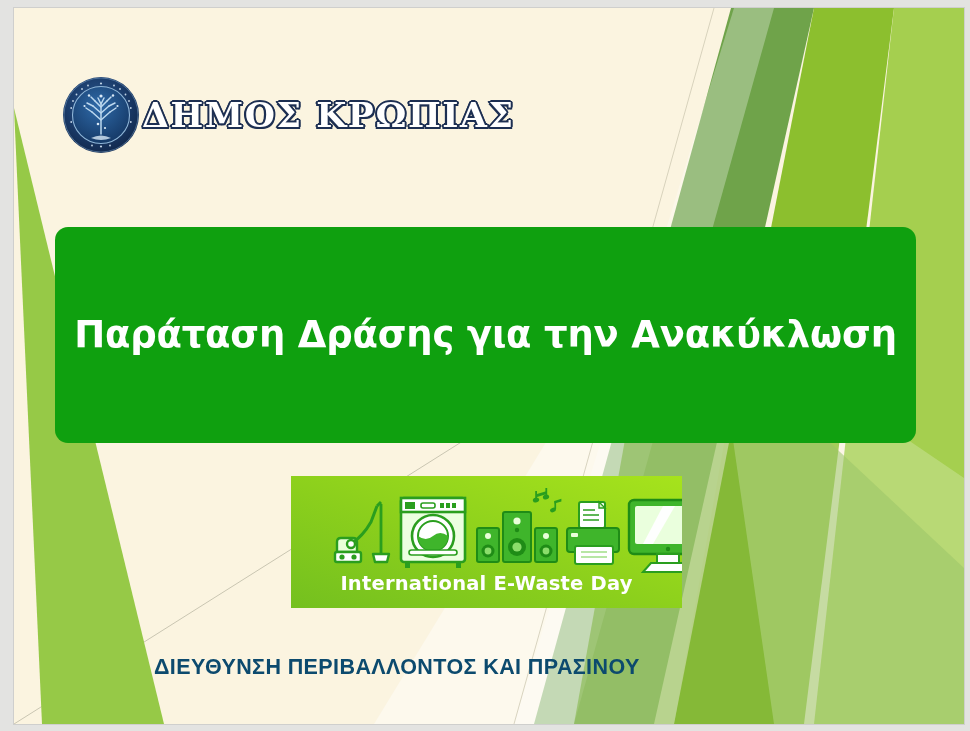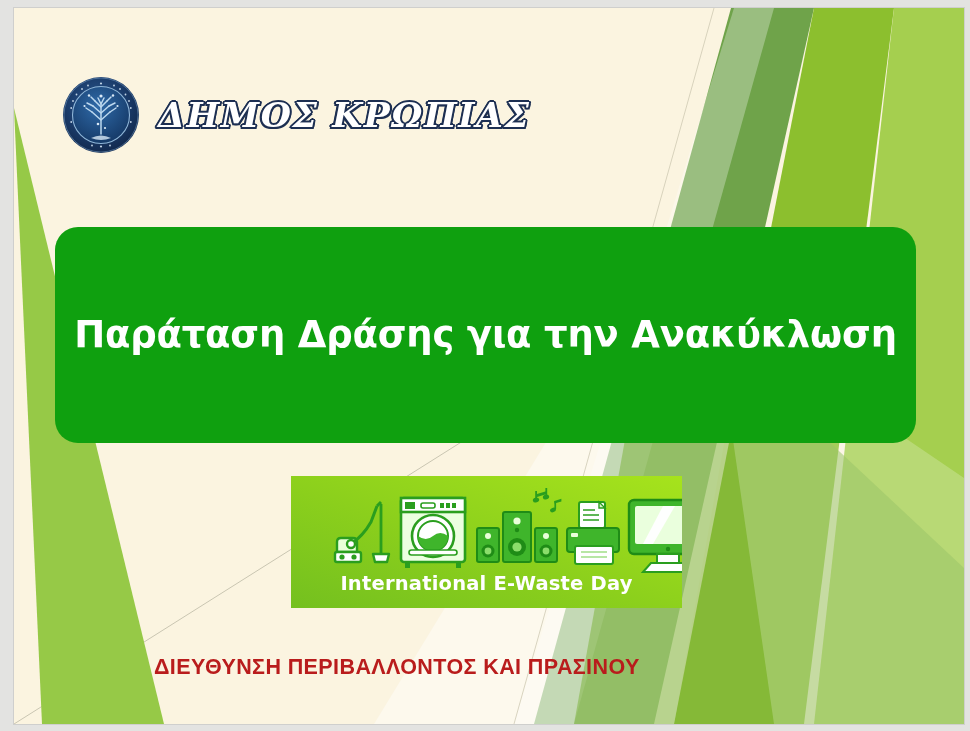--- a/index.html
+++ b/index.html
@@ -43,22 +43,21 @@
     pointer-events: none;
   }
 
   
   #logo-row {
     position: absolute;
     left: 48px;
     top: 68px;
     display: flex;
     align-items: center;
-    gap: 18px;
-    font-style: italic;
+    gap: 2px;
   }
   #logo-seal {
     width: 78px;
     height: 78px;
     flex: 0 0 78px;
     border-radius: 50%;
     position: relative;
   }
   #municipality-name {
     font-family: "DejaVu Serif", serif;
@@ -79,21 +78,21 @@
   }
 
   
   #title-banner {
     position: absolute;
     left: 41px;
     top: 219px;
     width: 861px;
     height: 216px;
     background: #0fa00f;
-    border-radius: 23px;
+    border-radius: 13px;
     display: flex;
     flex-direction: column;
     align-items: center;
     justify-content: center;
     box-sizing: border-box;
     padding: 4px 10px;
   }
   #title-banner .tline {
     color: #ffffff;
     font-family: "DejaVu Sans", sans-serif;
@@ -119,21 +118,21 @@
 
   
   #footer-text {
     position: absolute;
     left: 140px;
     top: 647px;
     font-family: "Liberation Sans", sans-serif;
     font-size: 21.5px;
     font-weight: bold;
     letter-spacing: 0.4px;
-    color: #b91c1c;
+    color: #0c4a6e;
     white-space: nowrap;
   }
 </style>
 </head>
 <body>
 
 <div id="slide-frame">
   <div id="slide">
 
     <svg id="decor" viewBox="0 0 950 716">

